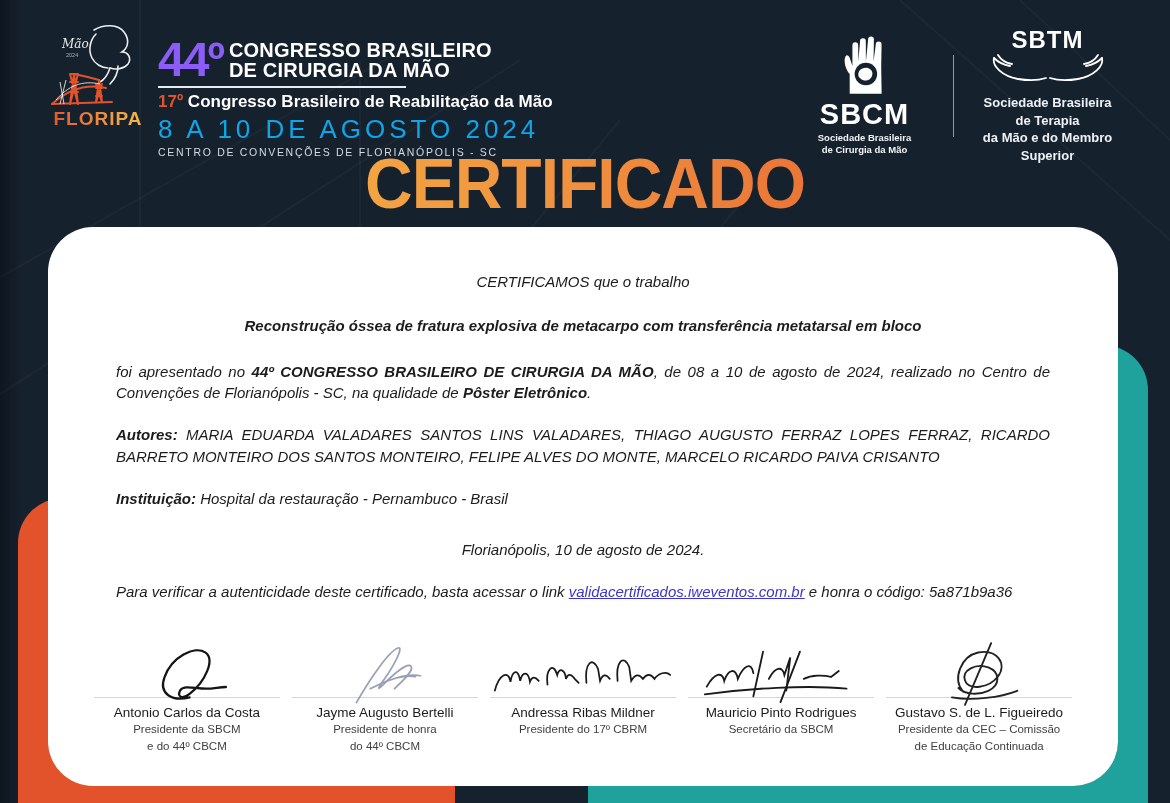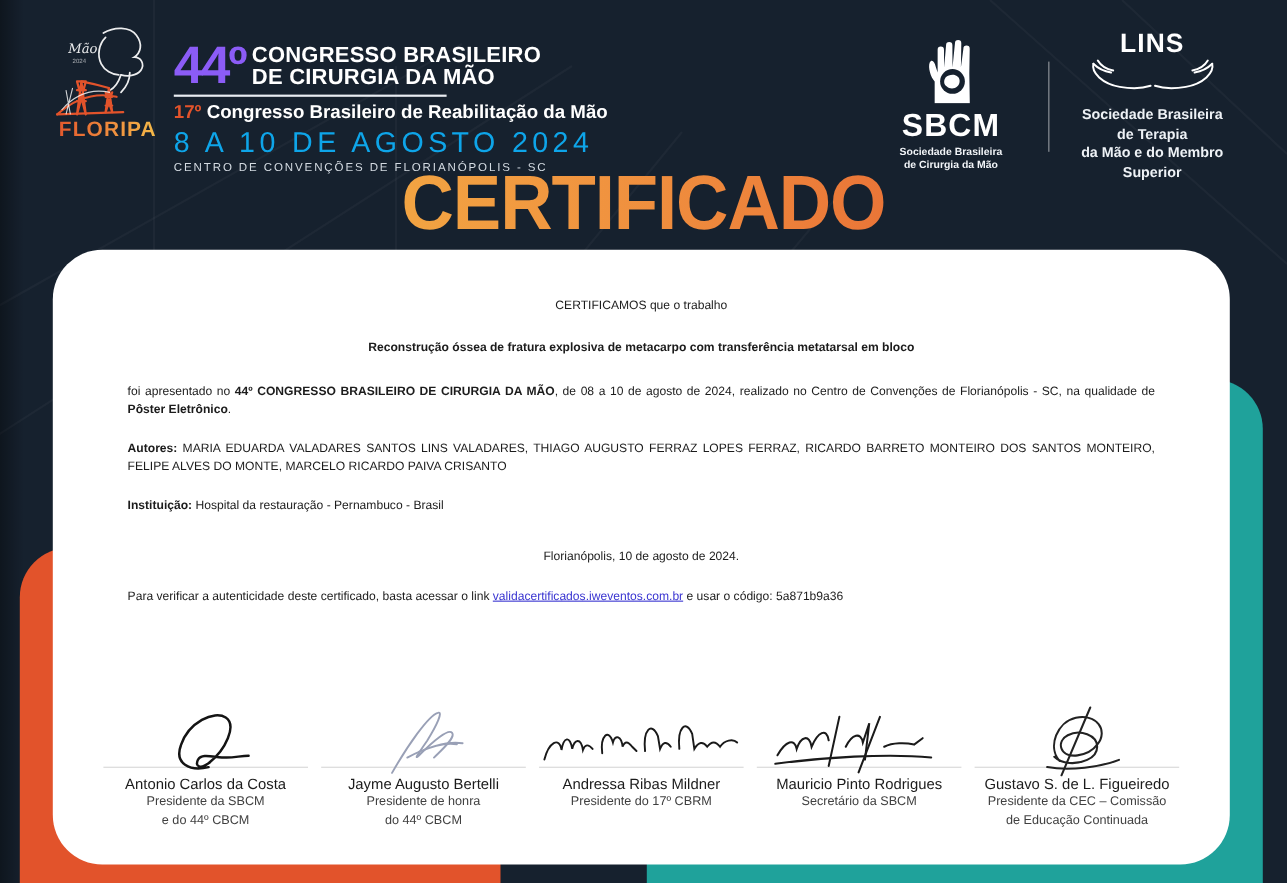--- a/index.html
+++ b/index.html
@@ -62,21 +62,21 @@
     background:linear-gradient(90deg,#f6c548 0%, #f0923f 48%, #e14a2c 100%);
     -webkit-background-clip:text; background-clip:text; color:transparent;
   }
 
   
   .card {
     position:absolute; left:48px; right:52px; top:227px; bottom:17px;
     background:#fff; border-radius:45px; z-index:2;
     padding:0 68px;
   }
-  .card p { font-size:11px; line-height:1.45; }
+  .card p { font-size:15px; line-height:1.45;font-style:italic; }
   .center { text-align:center; }
   .bold { font-weight:bold; }
   .intro { margin-top:44px; }
   .work-title { margin-top:22px; font-weight:bold; }
   .body-par { margin-top:24px; text-align:justify; }
   .authors-par { margin-top:20px; text-align:justify; }
   .inst-par { margin-top:20px; }
   .place-date { margin-top:30px; }
   .verify { margin-top:20px; font-size:13px; }
   .verify a { color:#3a35d1; }
@@ -162,21 +162,21 @@
         <div class="sbcm-acronym">SBCM</div>
         <div class="org-small">
           <div>Sociedade Brasileira</div>
           <div>de Cirurgia da Mão</div>
         </div>
       </div>
 
       <div class="logo-divider"></div>
 
       <div class="sbtm-block">
-        <div style="font-weight:bold;font-size:24px;letter-spacing:1px;line-height:1;">LINS</div>
+        <div style="font-weight:bold;font-size:24px;letter-spacing:1px;line-height:1;">SBTM</div>
         <svg width="120" height="34" viewBox="0 0 120 34">
           <g stroke="#ffffff" stroke-width="1.8" fill="none" stroke-linecap="round">
             <path d="M6,6 C4,14 14,24 30,27 C42,29 52,28 58,26"></path>
             <path d="M6,6 C10,10 16,13 22,14 M10,3 C13,8 18,11 24,12"></path>
             <path d="M114,6 C116,14 106,24 90,27 C78,29 68,28 62,26"></path>
             <path d="M114,6 C110,10 104,13 98,14 M110,3 C107,8 102,11 96,12"></path>
           </g>
         </svg>
         <div class="sbtm-small">
           <div>Sociedade Brasileira de Terapia</div>
@@ -195,21 +195,21 @@
     <p class="work-title center">Reconstrução óssea de fratura explosiva de metacarpo com transferência metatarsal em bloco</p>
 
     <p class="body-par"><span>foi apresentado no </span><span class="bold">44º CONGRESSO BRASILEIRO DE CIRURGIA DA MÃO</span><span>, de 08 a 10 de agosto de 2024, realizado no Centro de Convenções de Florianópolis - SC, na qualidade de </span><span class="bold">Pôster Eletrônico</span><span>.</span></p>
 
     <p class="authors-par"><span class="bold">Autores:</span><span> MARIA EDUARDA VALADARES SANTOS LINS VALADARES, THIAGO AUGUSTO FERRAZ LOPES FERRAZ, RICARDO BARRETO MONTEIRO DOS SANTOS MONTEIRO, FELIPE ALVES DO MONTE, MARCELO RICARDO PAIVA CRISANTO</span></p>
 
     <p class="inst-par"><span class="bold">Instituição:</span><span> Hospital da restauração - Pernambuco - Brasil</span></p>
 
     <p class="place-date center">Florianópolis, 10 de agosto de 2024.</p>
 
-    <p class="verify"><span>Para verificar a autenticidade deste certificado, basta acessar o link </span><a href="#">validacertificados.iweventos.com.br</a><span> e usar o código: 5a871b9a36</span></p>
+    <p class="verify"><span>Para verificar a autenticidade deste certificado, basta acessar o link </span><a href="#">validacertificados.iweventos.com.br</a><span> e honra o código: 5a871b9a36</span></p>
 
     <div class="signatures">
 
       <div class="sig-col">
         <div class="sig-img">
           <svg width="130" height="70" viewBox="0 0 150 70">
             <path d="M78,62 C58,67 42,58 49,39 C57,15 84,2 96,10 C108,18 96,44 78,58 C70,64 63,62 67,54 C71,47 84,52 97,52 C106,52 112,50 120,50" stroke="#141414" stroke-width="2.6" fill="none" stroke-linecap="round"></path>
           </svg>
         </div>
         <div class="sig-line"></div>

